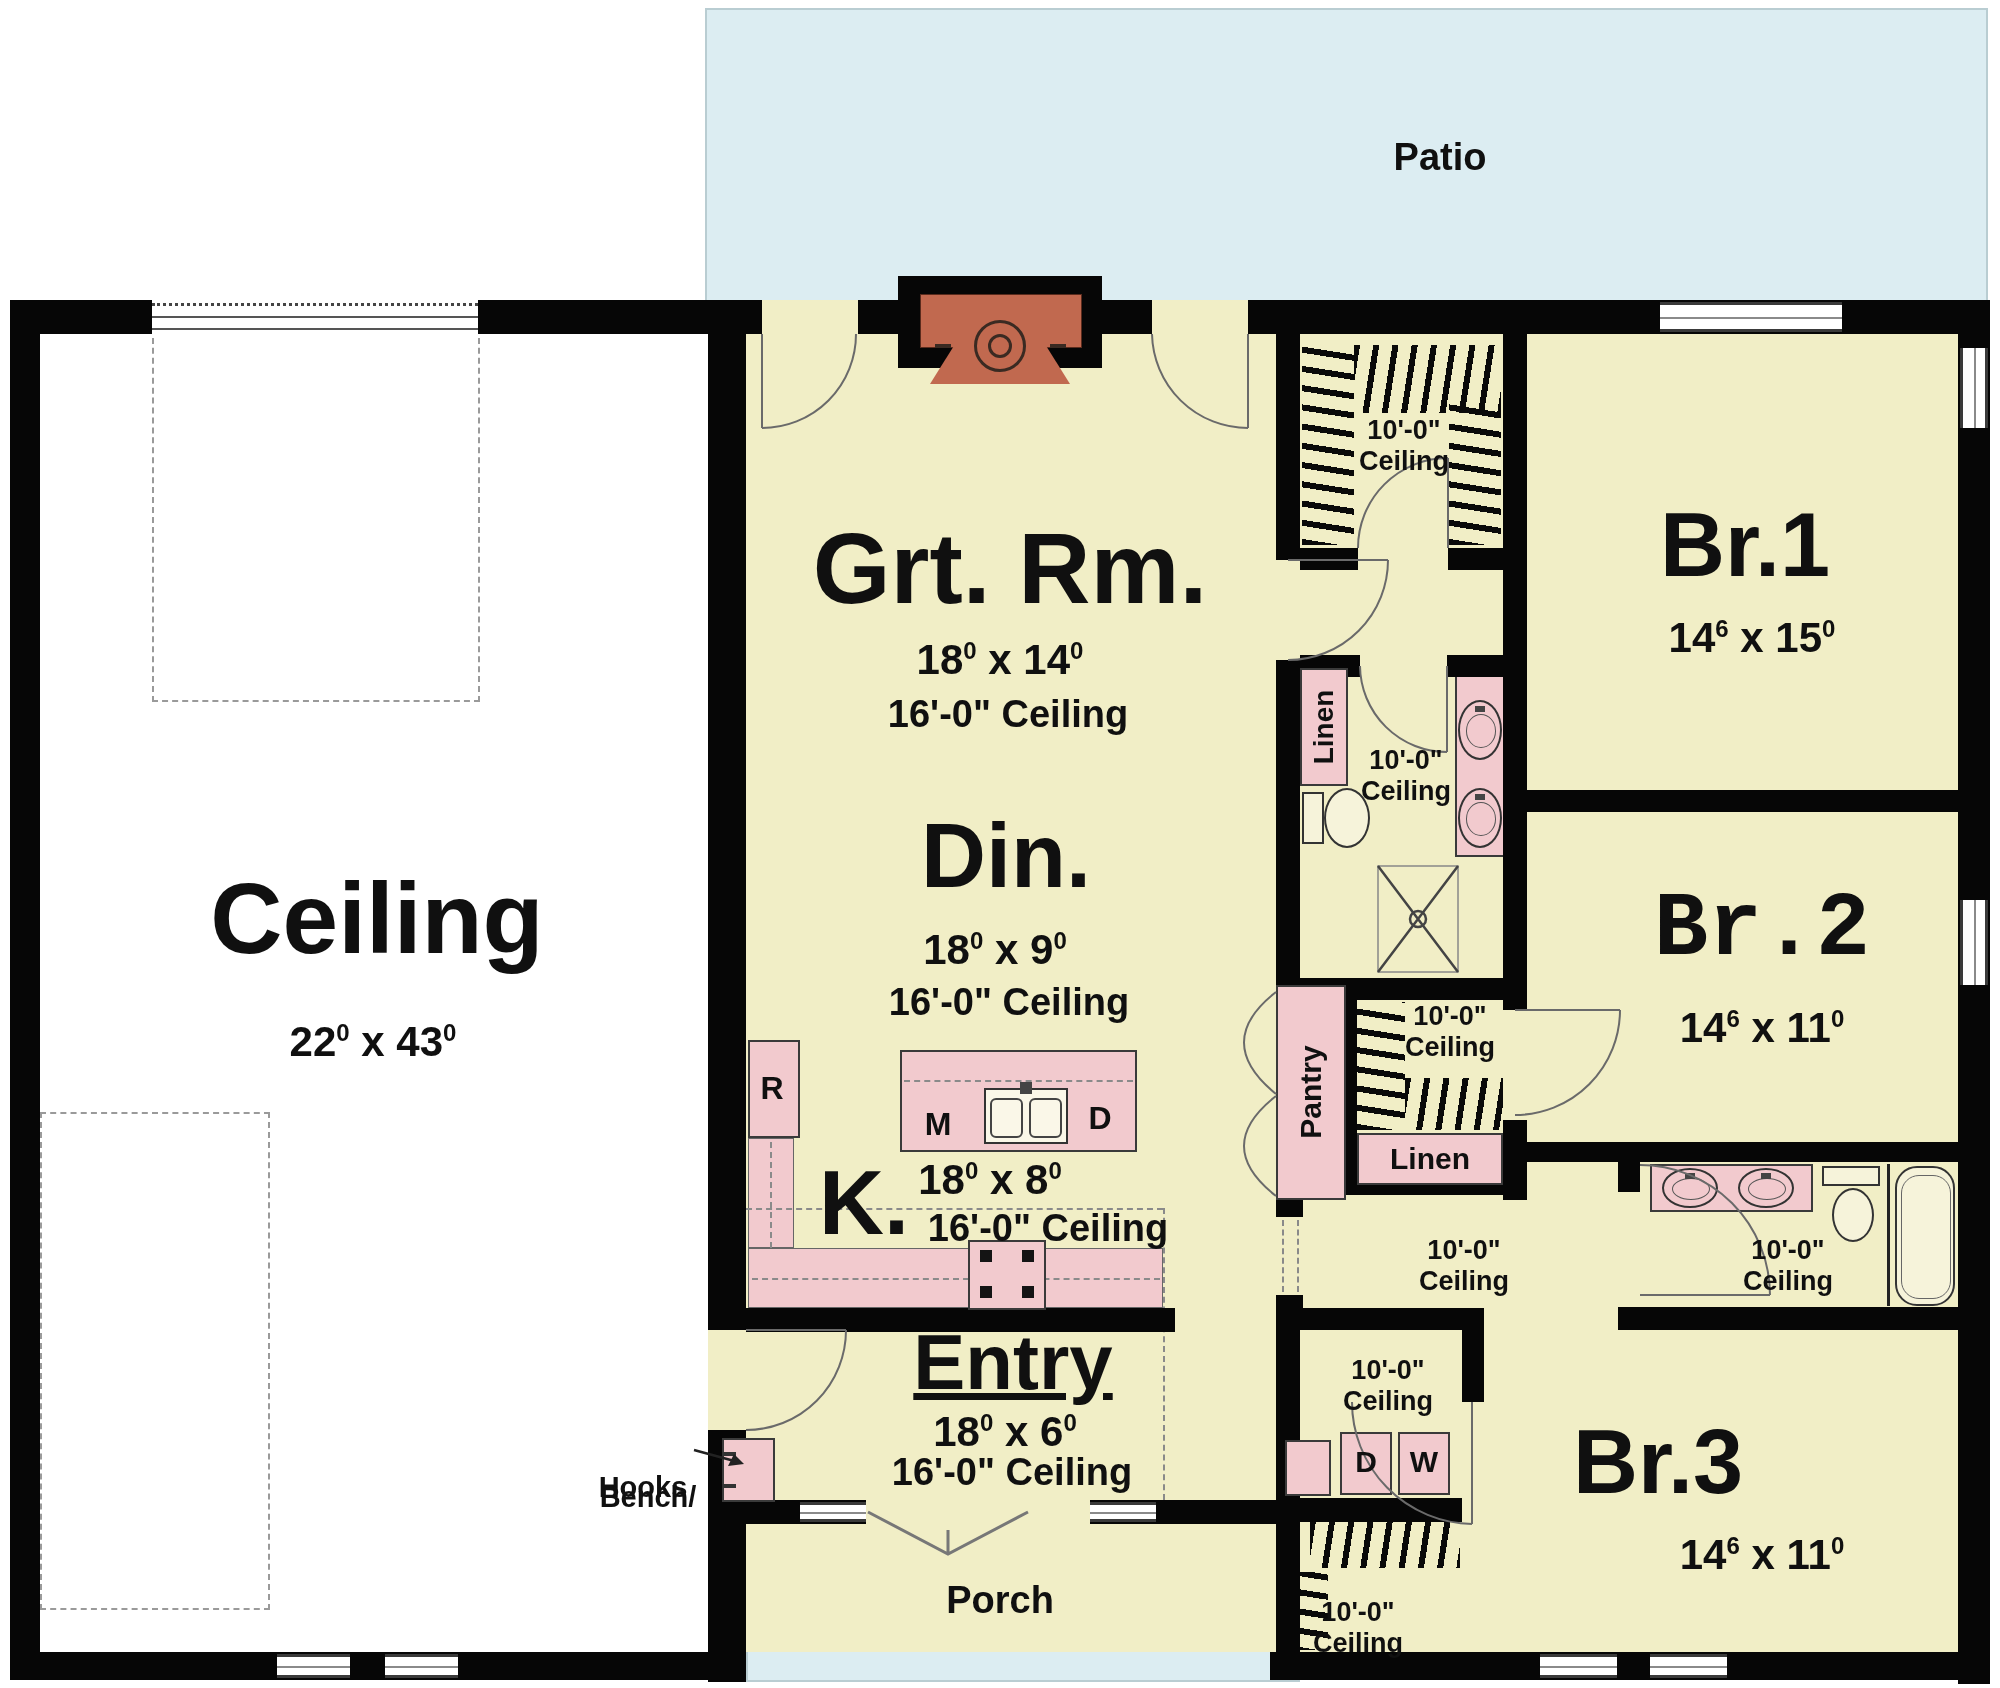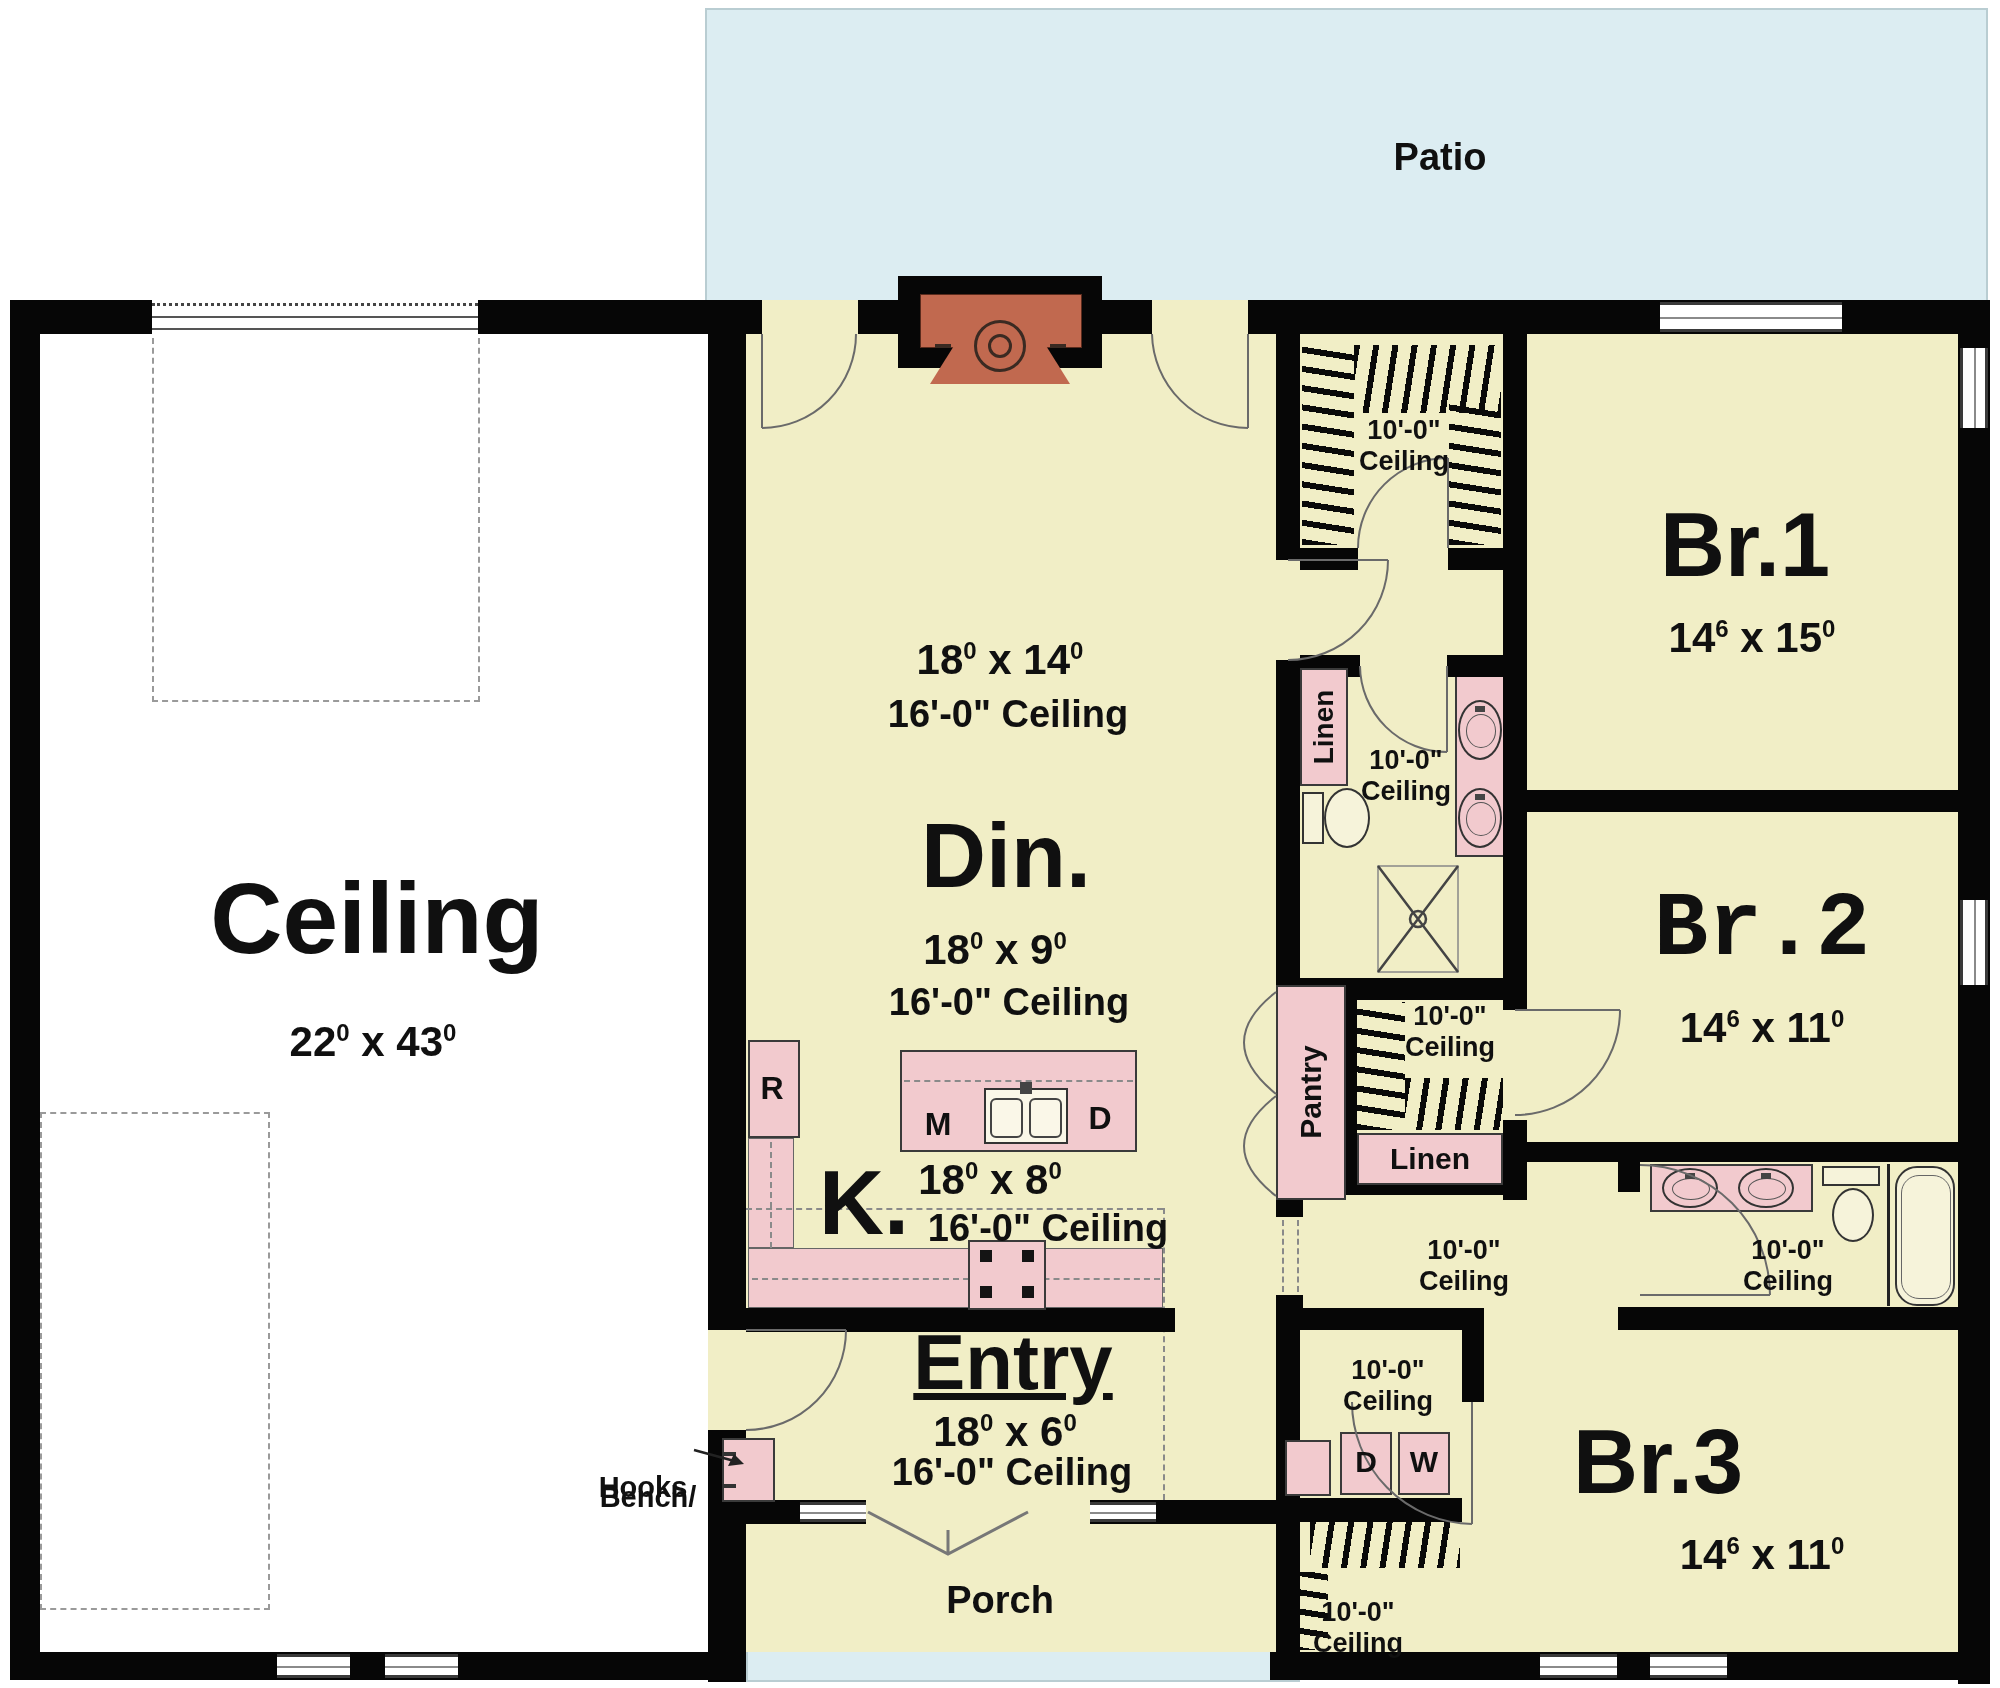--- a/index.html
+++ b/index.html
@@ -244,20 +244,21 @@
   <div class="lbl outlbl" style="left:1440px;top:157px;">Patio</div>
   <div class="lbl outlbl" style="left:1000px;top:1600px;">Porch</div>
 
   <div class="lbl room-xl" style="left:377px;top:918px;">Ceiling</div>
   <div class="lbl dims" style="left:373px;top:1042px;">
     <span>22</span><sup>0</sup>
     <span>x</span>
     <span>43</span><sup>0</sup>
   </div>
 
+  <div class="lbl room-xl" style="left:1010px;top:568px;">Grt. Rm.</div>
   <div class="lbl dims" style="left:1000px;top:660px;">
     <span>18</span><sup>0</sup>
     <span>x</span>
     <span>14</span><sup>0</sup>
   </div>
   <div class="lbl ceil16" style="left:1008px;top:714px;">16'-0" Ceiling</div>
 
   <div class="lbl room-l" style="left:1006px;top:856px;">Din.</div>
   <div class="lbl dims" style="left:995px;top:950px;">
     <span>18</span><sup>0</sup>

